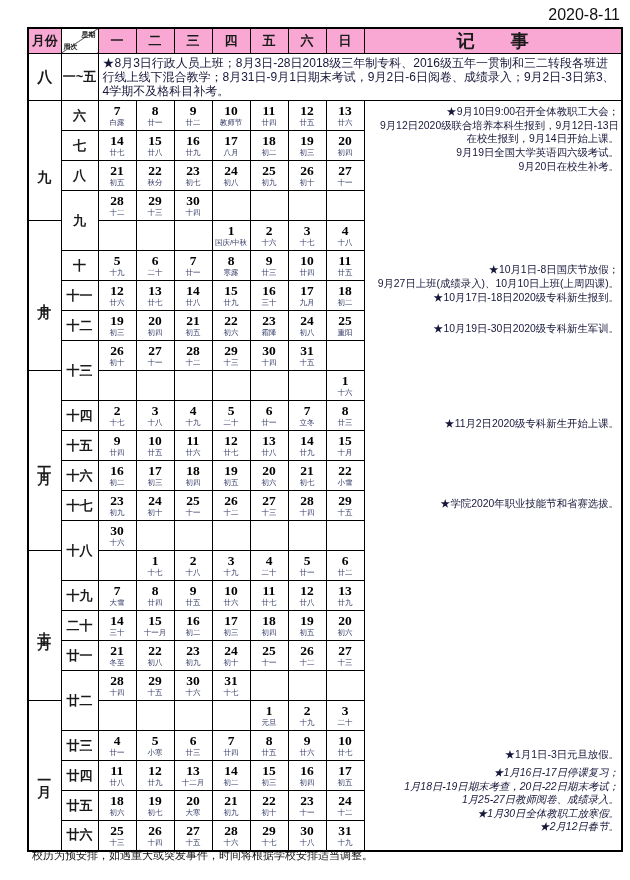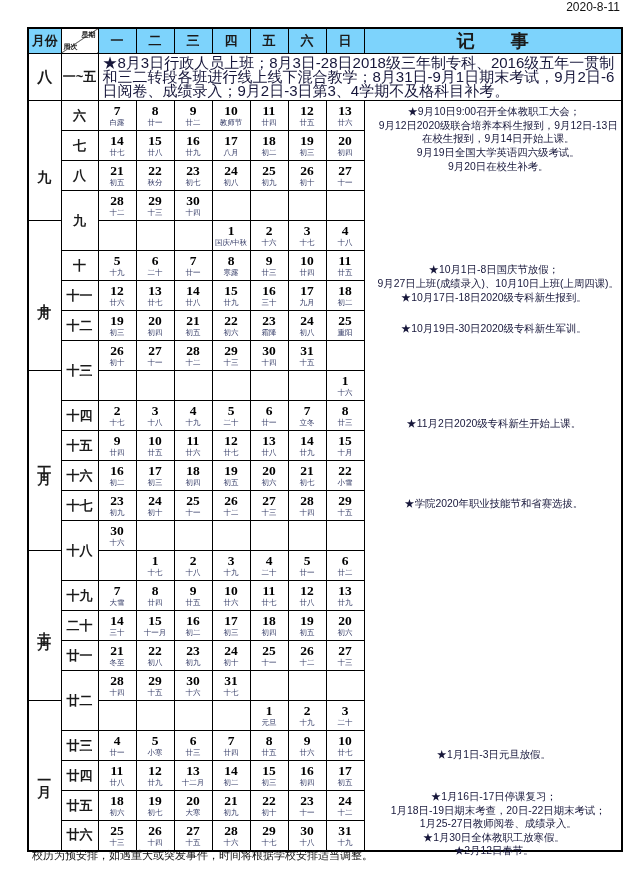--- a/index.html
+++ b/index.html
@@ -1,56 +1,56 @@
 <!DOCTYPE html>
 <html><head>
 <meta charset="utf-8">
 <style>
   * { margin:0; padding:0; box-sizing:border-box; }
   html,body { width:630px; background:#ffffff; font-family:"Liberation Sans", sans-serif; color:#1a1a1a; }
   body { position:relative; height:880px; overflow:hidden; }
 
-  .date-stamp { position:absolute; top:0; right:10px; font-size:12px; color:#111; }
+  .date-stamp { position:absolute; top:6px; right:10px; font-size:16px; color:#111; }
 
   table.cal { position:absolute; left:27px; top:27px; width:594px; border-collapse:collapse; table-layout:fixed; }
   table.cal, table.cal td, table.cal th { border:1px solid #000; }
   table.cal { border:2px solid #000; }
 
   col.c-month { width:33px; }
   col.c-week  { width:37px; }
   col.c-day   { width:38px; }
   col.c-notes { width:258px; }
 
   thead tr { height:22px; }
-  thead th { font-size:13px; font-weight:bold; text-align:center; vertical-align:middle; background:#7dd3fc; }
+  thead th { font-size:13px; font-weight:bold; text-align:center; vertical-align:middle; background:#f9a8d4; }
   th.diag { position:relative; padding:0;
     background:linear-gradient(to bottom right, transparent calc(50% - 0.6px), #000 50%, transparent calc(50% + 0.6px)); }
   th.diag .dt { position:absolute; top:1px; right:2px; font-size:7px; font-weight:bold; }
   th.diag .db { position:absolute; bottom:1px; left:2px; font-size:7px; font-weight:bold; }
   th.notes-h { letter-spacing:0; font-size:18px; }
 
   tr.august-row { height:38px; }
   tr.august-row td { vertical-align:middle; }
   td.aug-month, td.month-cell { text-align:center; font-weight:bold; }
   td.aug-month { font-size:15px; }
   td.aug-week { text-align:center; font-weight:bold; font-size:13px; }
-  td.aug-text { font-size:15px; line-height:14px; padding:2px 4px; text-align:left; color:#16163a; }
+  td.aug-text { font-size:12px; line-height:14px; padding:2px 4px; text-align:left; color:#16163a; }
 
   tbody#cal-body tr { height:30px; }
   td.month-cell { vertical-align:middle; }
   td.month-cell .vert { writing-mode:vertical-rl; text-orientation:upright; margin:0 auto; font-size:14px; font-weight:bold; letter-spacing:3px; line-height:1; }
   td.week-cell { text-align:center; vertical-align:middle; font-weight:bold; font-size:13px; }
 
   td.day-cell { text-align:center; vertical-align:middle; padding:0; }
   td.day-cell .num { font-family:"Liberation Serif", serif; font-weight:bold; font-size:13.5px; line-height:15px; color:#000; }
   td.day-cell .lunar { font-size:7.5px; line-height:10px; color:#333a66; }
 
   td.notes-cell { position:relative; vertical-align:top; padding:0; }
   .note-block { position:absolute; left:4px; right:2px; }
-  .note-block p { font-size:10.4px; line-height:13.5px; color:#16163a; text-align:center; }
+  .note-block p { font-size:10.4px; line-height:13.5px; color:#16163a; text-align:right; }
   .note-block p.cont { padding-left:9px; }
 
   .footer-line { position:absolute; left:32px; top:848px; font-size:11px; color:#111; }
 </style>
 </head>
 <body>
 
 <div class="date-stamp">2020-8-11</div>
 
 <table class="cal">
@@ -145,21 +145,21 @@
           </div>
           <div class="note-block" style="top: 316px;">
             <p class="star">★11月2日2020级专科新生开始上课。</p>
           </div>
           <div class="note-block" style="top: 396px;">
             <p class="star">★学院2020年职业技能节和省赛选拔。</p>
           </div>
           <div class="note-block" style="top: 647px;">
             <p class="star">★1月1日-3日元旦放假。</p>
           </div>
-          <div class="note-block" style="top: 689px;">
+          <div class="note-block" style="top: 665px; font-style: italic;">
             <p class="star">★1月16日-17日停课复习；</p>
             <p class="cont">1月18日-19日期末考查，20日-22日期末考试；</p>
             <p class="cont">1月25-27日教师阅卷、成绩录入。</p>
             <p class="star">★1月30日全体教职工放寒假。</p>
             <p class="star">★2月12日春节。</p>
           </div>
         </td>
       </tr>
       <tr>
         <td class="week-cell" rowspan="1">七</td>

